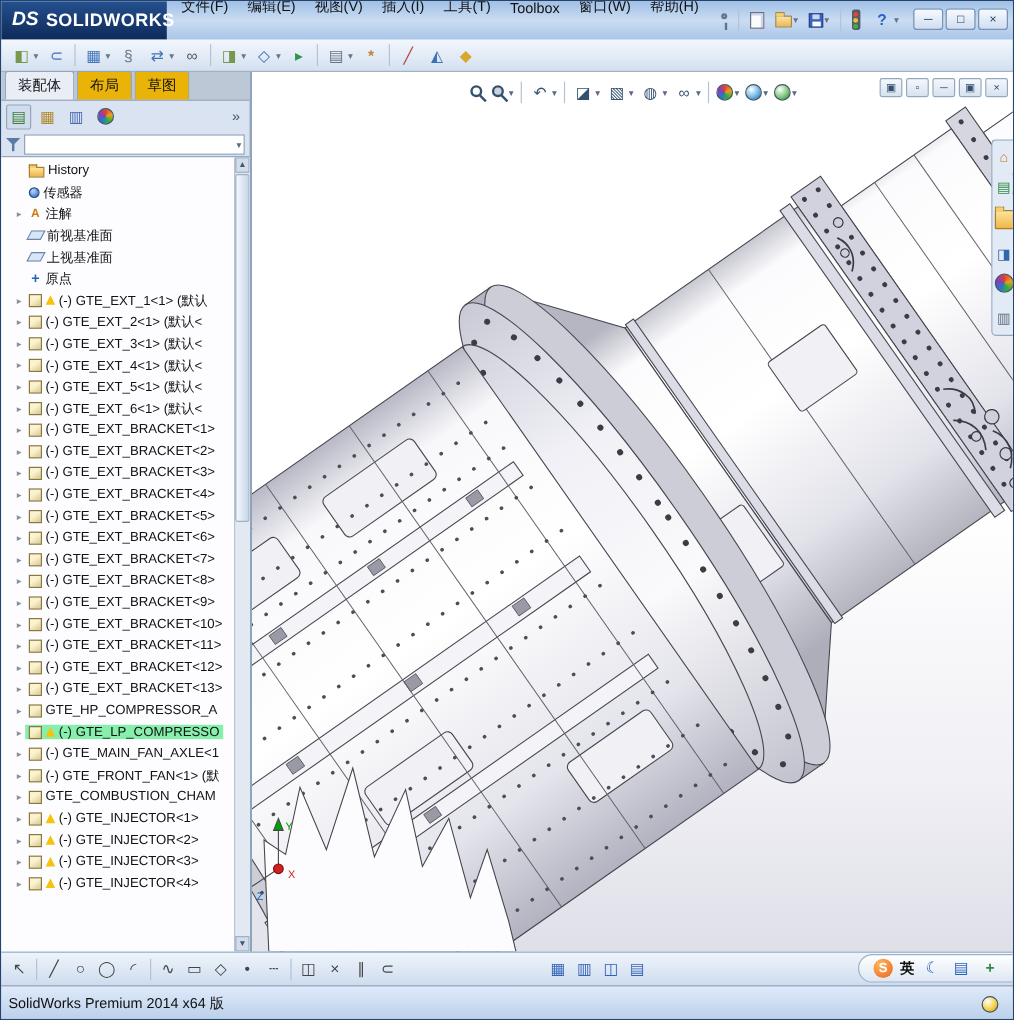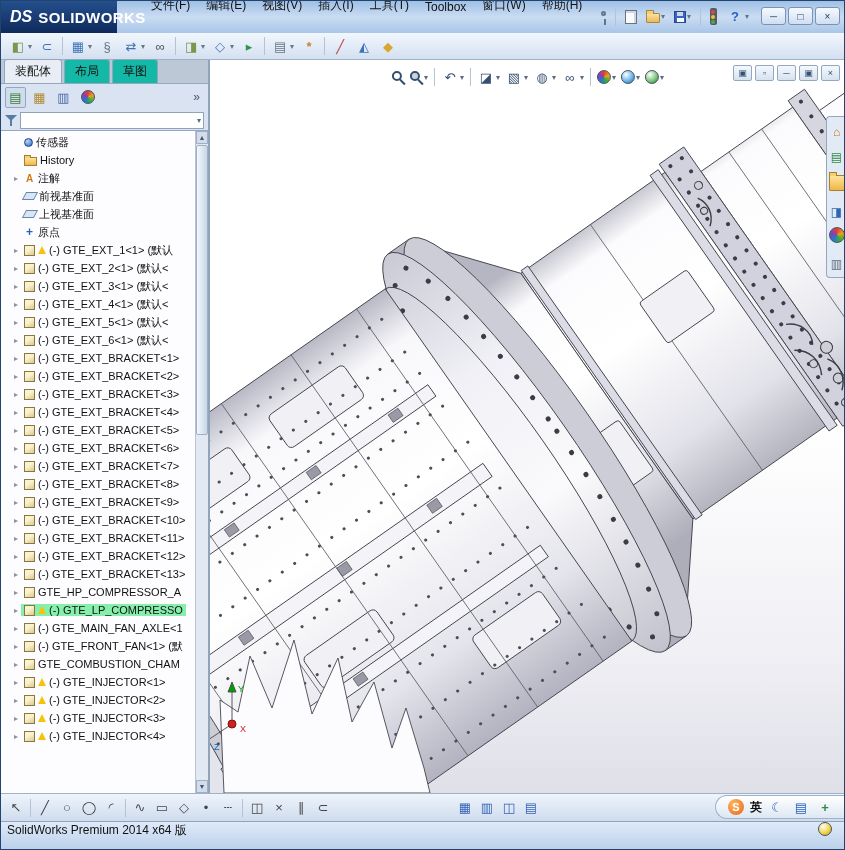--- a/index.html
+++ b/index.html
@@ -3,21 +3,21 @@
 <meta charset="utf-8">
 <style>
   html,body{margin:0;padding:0}
   *{box-sizing:border-box}
   #app{position:relative;width:845px;height:850px;overflow:hidden;background:#d6e0ee;
        font-family:"Liberation Sans","DejaVu Sans",sans-serif;border:1px solid #23446e;color:#111}
 
   
   .titlebar{position:absolute;left:0;top:0;right:0;height:32px;
     background:linear-gradient(180deg,#9fc0e6,#cadcf2 50%,#a9c6e8)}
-  .logo{position:absolute;left:0;top:0;width:116px;height:32px;display:flex;align-items:center;gap:6px;
+  .logo{position:absolute;left:0;top:0;width:138px;height:32px;display:flex;align-items:center;gap:6px;
     padding-left:9px;background:linear-gradient(180deg,#24508e,#0e2a5a)}
   .logo .ds{color:#fff;font-weight:bold;font-style:italic;font-size:16px}
   .logo .sw{color:#fff;font-weight:bold;font-size:15px;letter-spacing:.4px}
   .menus{position:absolute;left:142px;top:0;height:16px;display:flex;align-items:flex-end}
   .menu{padding:3px 8px;font-size:12px}
   .quick{position:absolute;right:92px;top:4px;display:flex;align-items:center;gap:3px}
   .winbtns{position:absolute;right:4px;top:6px;display:flex;gap:2px}
   .winbtn{width:25px;height:18px;border:1px solid #7a92b4;border-radius:3px;font-size:10px;color:#2a3a55;
     background:linear-gradient(#f6faff,#cfdef2);display:flex;align-items:center;justify-content:center}
 
@@ -55,21 +55,21 @@
   .ic-funnel::after{content:"";position:absolute;left:5px;top:6px;width:2px;height:6px;background:#5a7ba6}
 
   
   .toolbar2{position:absolute;left:0;top:32px;right:0;height:27px;display:flex;align-items:center;padding-left:5px;
     background:linear-gradient(#f2f7fd,#d4e0f0);border-bottom:1px solid #9fb2c8}
   .tbtn{display:inline-flex;align-items:center;height:23px;padding:0 2px;margin:0 1px;opacity:.9}
 
   
   .leftcol{position:absolute;left:0;top:59px;width:209px;height:733px;background:#d9e3f1;border-right:2px solid #8fa3bb}
   .cmdtabs{height:24px;background:#bdc8d6;display:flex;align-items:flex-end;padding-left:3px;gap:2px;border-bottom:1px solid #98a8bc}
-  .ctab{font-size:12px;padding:3px 10px;background:#14b8a6;border:1px solid #96a6ba;border-bottom:none;border-radius:3px 3px 0 0}
+  .ctab{font-size:12px;padding:3px 10px;background:#eab308;border:1px solid #96a6ba;border-bottom:none;border-radius:3px 3px 0 0}
   .ctab.active{background:#e9eef6}
   .ptabs{height:26px;display:flex;align-items:center;padding:0 4px;gap:3px}
   .ptab{width:21px;height:21px;display:inline-flex;align-items:center;justify-content:center;border:1px solid transparent}
   .ptab.active{background:#cfdcee;border-color:#96a6ba;border-radius:2px}
   .pOverflow{margin-left:auto;color:#44566e;font-size:12px;padding-right:4px}
   .pfilter{height:20px;display:flex;align-items:center;padding:0 4px;gap:3px}
   .fbox{flex:1;display:flex;align-items:center;height:17px;border:1px solid #8fa3bb;background:#fff;padding:0 2px}
   .fbox input{flex:1;border:none;outline:none;font-size:11px;min-width:0;background:transparent}
   .fdd{font-size:8px;color:#5a6a80}
   .ptree{position:absolute;left:0;top:70px;right:0;bottom:0;background:#fdfdff;border-top:1px solid #98a8bc;
@@ -123,21 +123,21 @@
   .eng .pipe path{fill:none;stroke:#3a3a42;stroke-width:1.4}
   .eng .pipe circle{fill:#cfcfda;stroke:#3a3a42}
 
   
   .bottombar{position:absolute;left:0;top:792px;right:0;height:28px;display:flex;align-items:center;padding:0 4px;
     background:linear-gradient(#eef4fb,#cfdcee);border-top:1px solid #9fb2c8}
   .bbtn{display:inline-flex;width:22px;height:22px;align-items:center;justify-content:center;opacity:.9}.bgap2{width:120px}
   .ime{position:absolute;right:0;top:794px;height:24px;display:flex;align-items:center;gap:6px;padding:0 10px 0 12px;
     background:linear-gradient(#ffffff,#dde7f2);border:1px solid #9fb2c8;border-right:none;border-radius:12px 0 0 12px;z-index:6}
   .imetxt{font-size:12px;font-weight:bold}
-  .statusbar{position:absolute;left:0;top:820px;right:0;height:30px;display:flex;font-size:12px;
+  .statusbar{position:absolute;left:0;top:820px;right:0;height:30px;display:flex;align-items:center;font-size:12px;
     padding:0 6px;background:linear-gradient(#dfeafa,#b9cfe9);border-top:1px solid #8fa3bb}
   .sleft{margin-right:auto}
   .sfield{padding:0 10px;border-left:1px solid #9ab0ca;height:18px;display:flex;align-items:center;gap:3px}
   .scust{margin:0 6px}
 </style>
 </head>
 <body>
 
 <div id="app">
 
@@ -273,29 +273,29 @@
     </div>
     <div class="ptree" id="ptree">
       <div class="sb">
         <div class="ar up">▲</div>
         <div class="thumb"></div>
         <div class="ar dn">▼</div>
       </div>
         <div class="trow child">
           <span class="tcaret"></span>
           <span class="rowc">
+            <span class="ti ti-folder"></span>
+            <span class="tlabel">History</span>
+          </span>
+        </div>
+        <div class="trow child">
+          <span class="tcaret"></span>
+          <span class="rowc">
             <span class="ti ti-sensor"></span>
             <span class="tlabel">传感器</span>
-          </span>
-        </div>
-        <div class="trow child">
-          <span class="tcaret"></span>
-          <span class="rowc">
-            <span class="ti ti-folder"></span>
-            <span class="tlabel">History</span>
           </span>
         </div>
         <div class="trow child">
           <span class="tcaret">▸</span>
           <span class="rowc">
             <span class="ti ti-ann">A</span>
             <span class="tlabel">注解</span>
           </span>
         </div>
         <div class="trow child">

